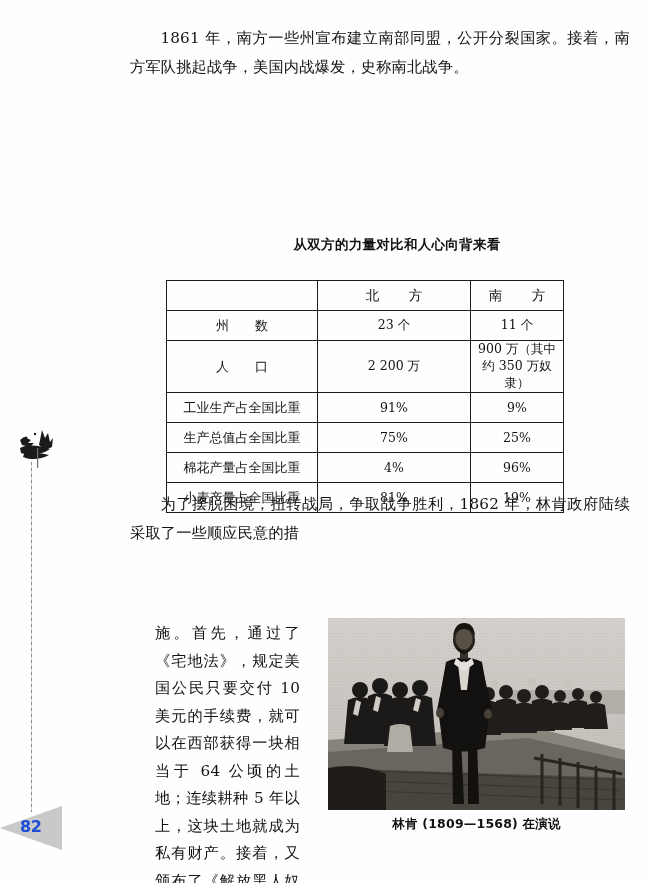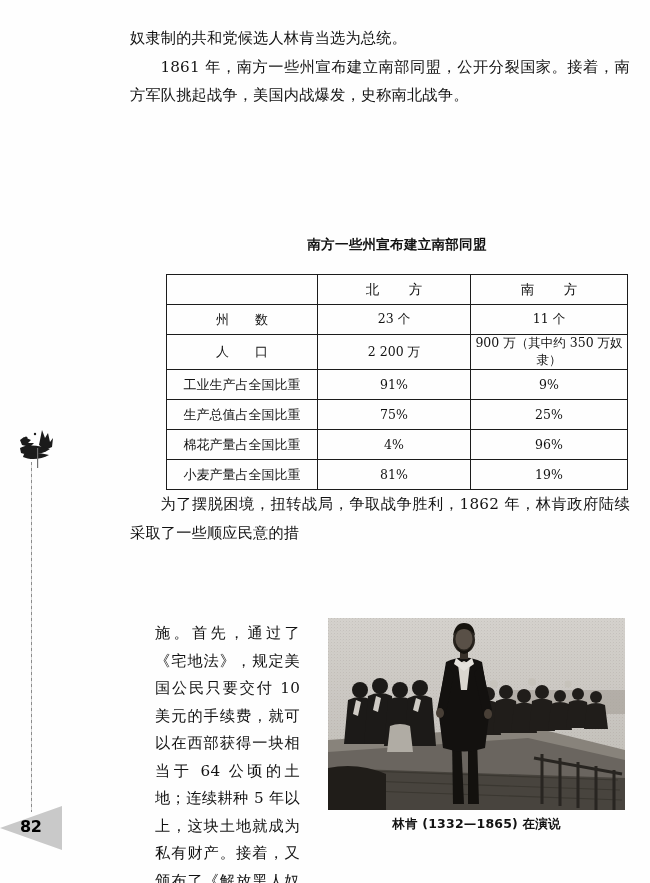--- a/index.html
+++ b/index.html
@@ -58,21 +58,21 @@
     border-bottom: 22px solid transparent;
     border-right: 62px solid #c9c9c9;
   }
   .folio .num {
     position: absolute;
     left: 20px;
     top: 11px;
     font-family: "DejaVu Sans", "Liberation Sans", sans-serif;
     font-weight: bold;
     font-size: 16px;
-    color: #000000;
+    color: #1d4ed8;
     letter-spacing: -0.5px;
   }
 
   
   .col {
     position: absolute;
     text-align: justify;
     text-justify: inter-character;
   }
   p.para {
@@ -108,22 +108,22 @@
     width: 462px;
     text-align: center;
     font-family: "DejaVu Sans", "Liberation Sans", sans-serif;
     font-weight: bold;
     font-size: 13.5px;
     letter-spacing: 0.3px;
   }
   table.cmp {
     position: absolute;
     left: 166px;
-    top: 274px;
-    width: 462px;
+    top: 280px;
+    width: 398px;
     border-collapse: collapse;
     font-size: 13px;
   }
   table.cmp td {
     border: 1px solid #1c1c1c;
     height: 29px;
     padding: 0 4px;
     text-align: center;
     vertical-align: middle;
     font-family: "DejaVu Serif", "Liberation Serif", serif;
@@ -179,26 +179,25 @@
     </svg>
   </div>
   <div class="margin-rule"></div>
 
   <div class="folio">
     <div class="tri"></div>
     <div class="num">82</div>
   </div>
 
   <div class="col" id="block-top">
-    <p class="para">奴隶制的共和党候选人林肯当选为总统。</p>
     <p class="para indent">1861 年，南方一些州宣布建立南部同盟，公开分裂国家。接着，南方军队挑起战争，美国内战爆发，史称南北战争。</p>
   </div>
 
 
-  <div class="table-title">南方一些州宣布建立南部同盟</div>
+  <div class="table-title">从双方的力量对比和人心向背来看</div>
 
   <table class="cmp">
     <tbody>
       <tr>
         <td class="lbl"></td>
         <td class="mid head">北　方</td>
         <td class="head">南　方</td>
       </tr>
       <tr>
         <td class="lbl">州　　数</td>
@@ -347,15 +346,15 @@
         <ellipse cx="112" cy="95" rx="4" ry="5" fill="#4b4239"></ellipse>
         <ellipse cx="160" cy="96" rx="4" ry="5" fill="#4b4239"></ellipse>
       </g>
 
       <path d="M0 150 q30 -6 58 6 l0 36 h-58 Z" fill="#221f1b"></path>
 
       <rect width="297" height="192" fill="#000" opacity="0.04"></rect>
     </svg>
   </div>
 
-  <div class="fig-caption">林肯 (1332—1865) 在演说</div>
+  <div class="fig-caption">林肯 (1809—1568) 在演说</div>
 
 </div>
 
 </body></html>

